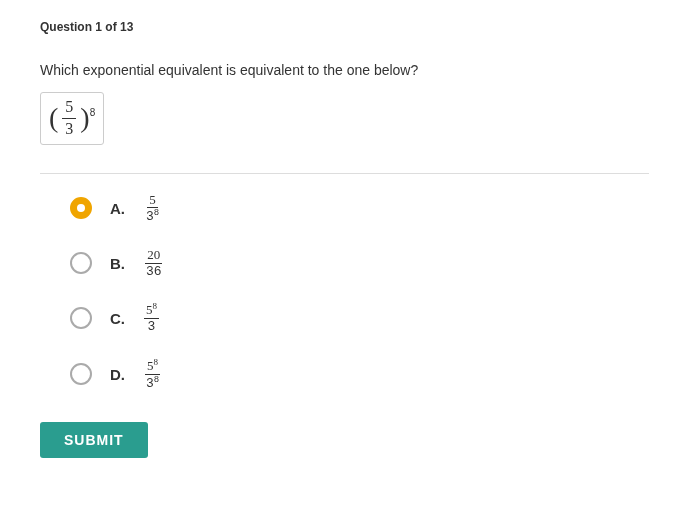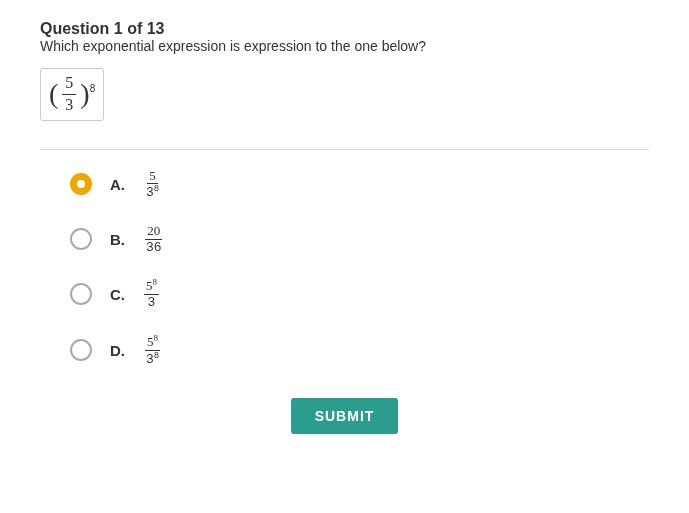--- a/index.html
+++ b/index.html
@@ -6,22 +6,22 @@
     body {
       font-family: Arial, sans-serif;
       background: #fff;
       color: #333;
       width: 689px;
       min-height: 513px;
       padding: 20px 40px;
     }
     .question-header {
       font-weight: bold;
-      font-size: 16px;
-      margin-bottom: 0;
+      font-size: 12px;
+      margin-bottom: 28px;
     }
     .question-text {
       font-size: 14px;
       margin-bottom: 14px;
     }
     .expression-box {
       display: inline-block;
       font-size: 16px;
       margin-bottom: 18px;
       border: 1px solid #ccc;
@@ -95,21 +95,21 @@
       min-width: 20px;
     }
     .option-value {
       font-family: 'Times New Roman', serif;
       font-size: 14px;
       display: inline-flex;
       align-items: center;
     }
     .submit-area {
       display: flex;
-      justify-content: center;
+      justify-content: flex-start;
       margin-top: 30px;
     }
     .submit-btn {
       background: #2a9d8f;
       color: #fff;
       border: none;
       padding: 10px 24px;
       font-size: 14px;
       font-weight: bold;
       letter-spacing: 1px;
@@ -140,21 +140,21 @@
   </style>
 </head>
 <body>
 
 
 
 
 <div class="question-header">Question 1 of 13</div>
 
 
-<div class="question-text">Which exponential expression is expression to the one below?</div>
+<div class="question-text">Which exponential equivalent is equivalent to the one below?</div>
 
 
 <div class="expression-box">
   <span class="paren-left">(</span>
   <span class="big-frac">
     <span class="num">5</span>
     <span class="den">3</span>
   </span>
   <span class="paren-right">)</span><span class="power-8">8</span>
 </div>

